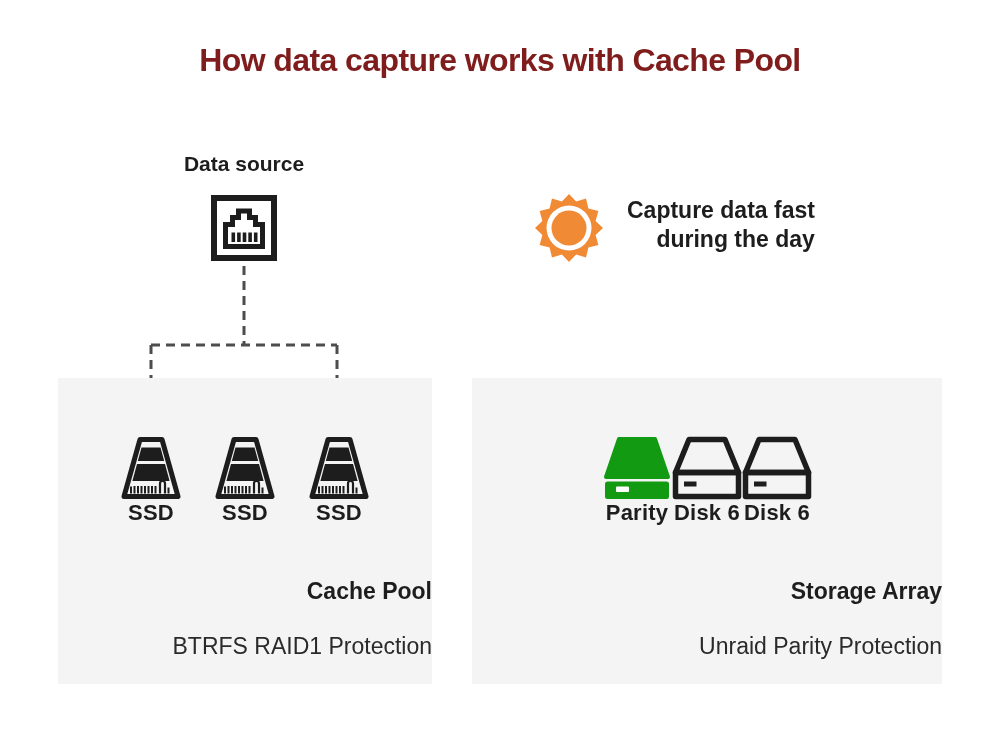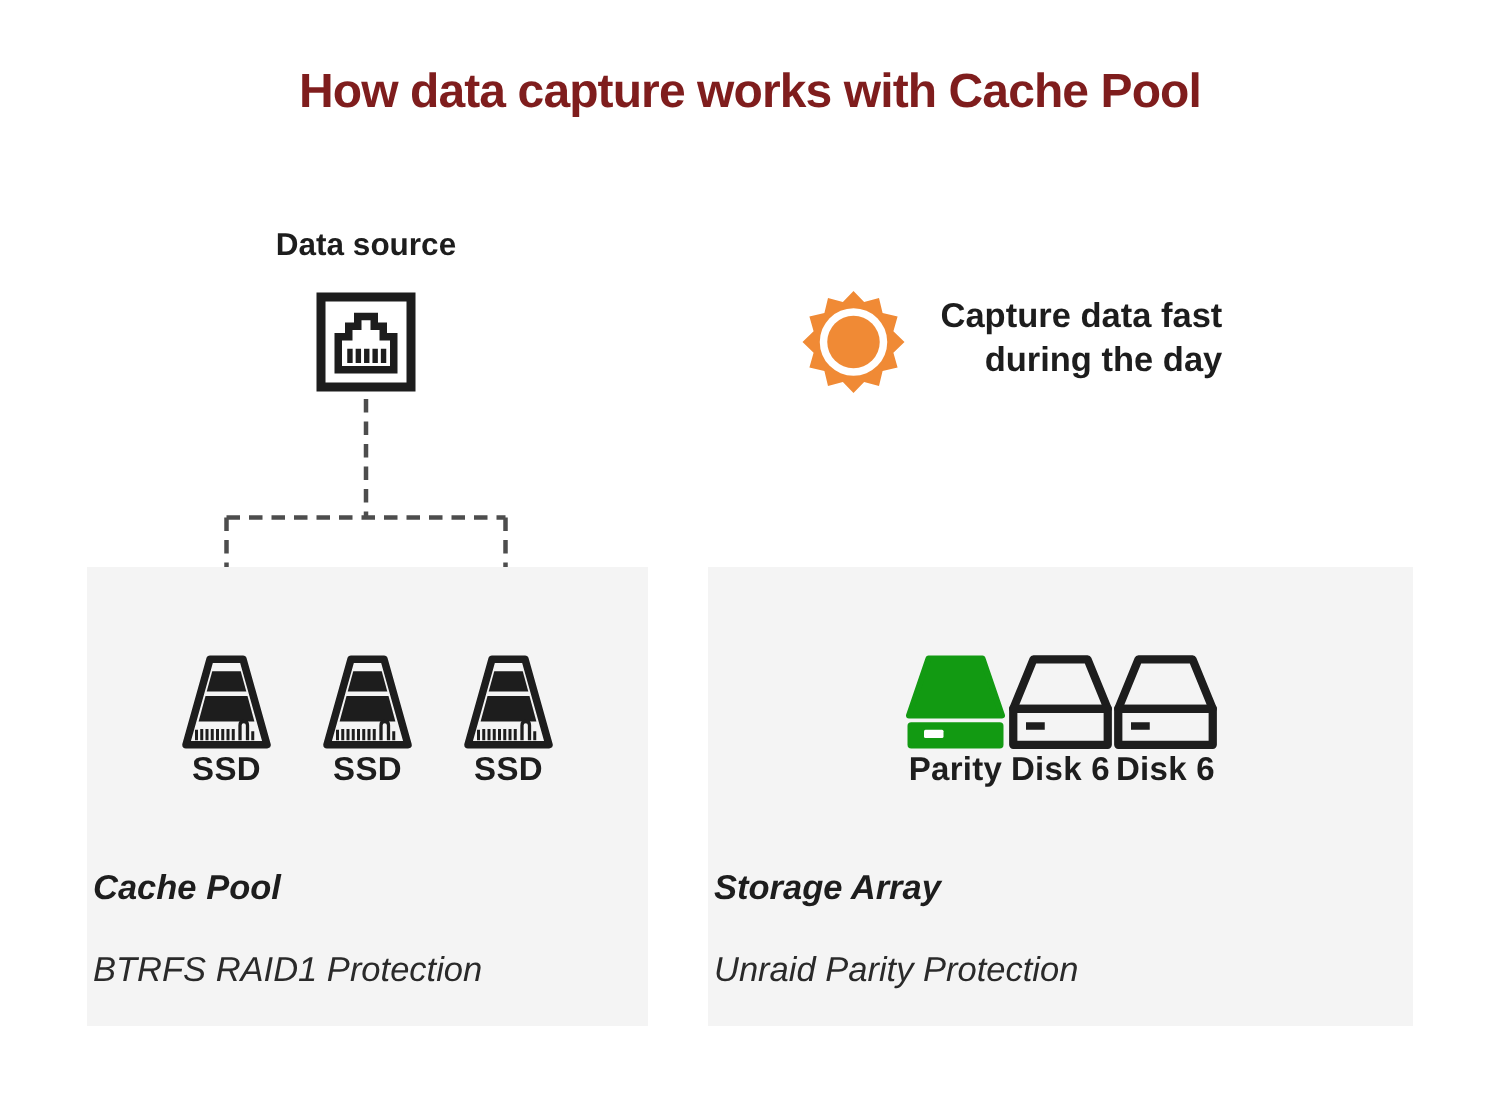--- a/index.html
+++ b/index.html
@@ -22,21 +22,21 @@
   .capture{position:absolute;left:534px;top:193px;display:flex;gap:23px;align-items:flex-start;text-align:right;}
   .capture-text{font-size:23px;font-weight:700;line-height:28.5px;padding-top:3px;}
   .panel{position:absolute;top:378px;height:306px;background:#f4f4f4;}
   .panel-cache{left:58px;width:374px;}
   .panel-array{left:472px;width:470px;}
   .drives-row{display:flex;justify-content:center;margin-top:58px;}
   .row-cache{gap:30px;}
   .row-array{}
   .drive-cell{display:flex;flex-direction:column;align-items:center;}
   .drive-label{font-size:22px;font-weight:700;letter-spacing:0.2px;}
-  .caption{position:absolute;left:4px;right:0;top:200px;text-align:left;font-style:italic;}
+  .caption{position:absolute;left:16px;right:0;top:200px;text-align:right;}
   .caption-title{font-size:23px;font-weight:700;}
   .caption-sub{font-size:23px;font-weight:400;margin-top:28px;color:#2a2a2a;}
   .ink-stroke{stroke:#1d1d1d;fill:none;}
 </style>
 </head>
 <body>
 
 <div class="canvas">
 
   <h1 class="title">How data capture works with Cache Pool</h1>

